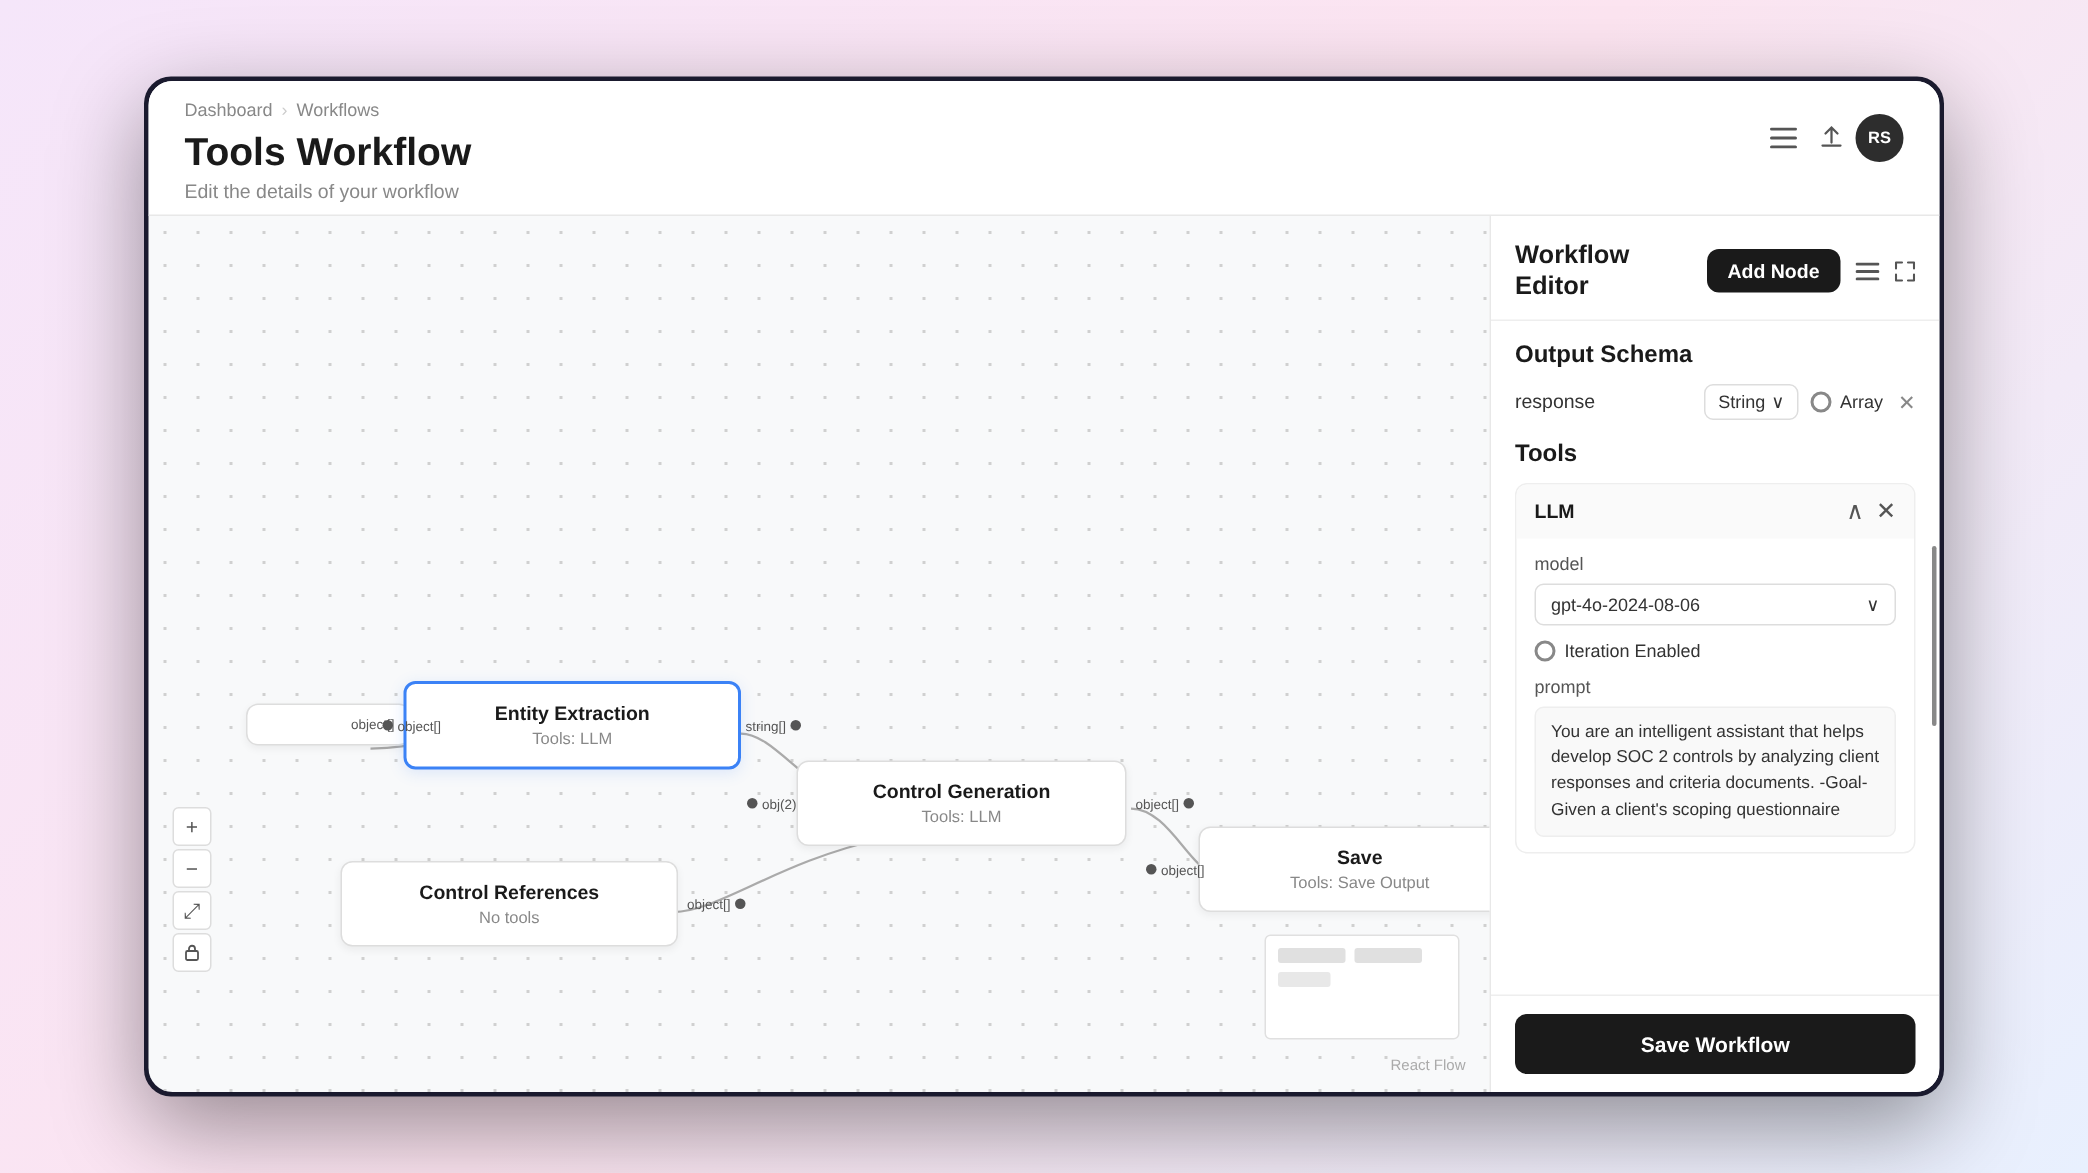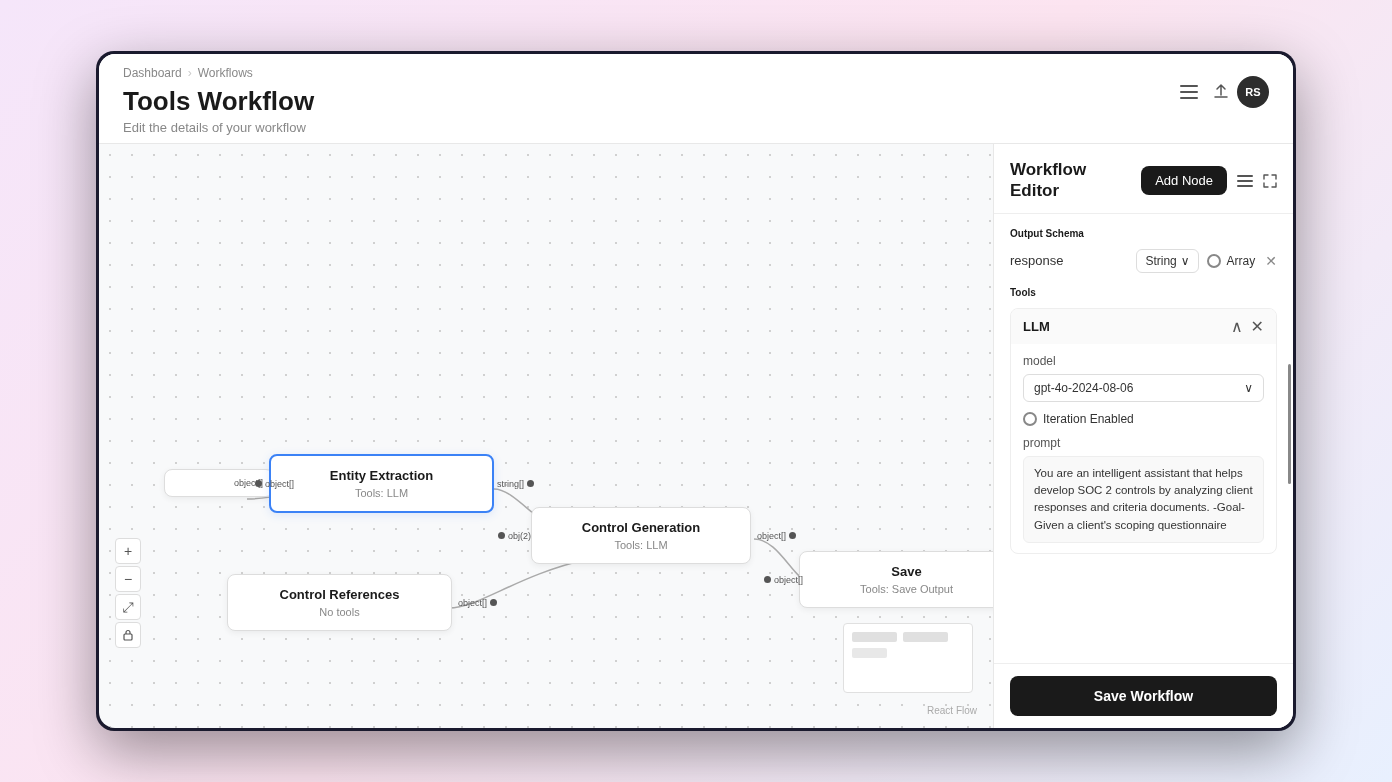--- a/index.html
+++ b/index.html
@@ -158,39 +158,39 @@
       align-items: center;
       gap: 10px;
     }
     .add-node-btn {
       background: #1a1a1a;
       color: #fff;
       border: none;
       border-radius: 8px;
       padding: 7px 14px;
       font-size: 13px;
-      font-weight: 400;
+      font-weight: 700;
       cursor: pointer;
     }
     .panel-icon-btn {
       cursor: pointer;
       color: #555;
       font-size: 16px;
       display: flex;
       align-items: center;
     }
     .panel-body {
       flex: 1;
       overflow-y: auto;
       padding: 14px 16px;
     }
     .panel-body::-webkit-scrollbar { width: 4px; }
     .panel-body::-webkit-scrollbar-thumb { background: #ddd; border-radius: 2px; }
     .section-label {
-      font-size: 10px;
+      font-size: 16px;
       font-weight: 600;
       color: #1a1a1a;
       margin-bottom: 10px;
     }
     .output-schema-row {
       display: flex;
       align-items: center;
       gap: 8px;
       margin-bottom: 14px;
     }

